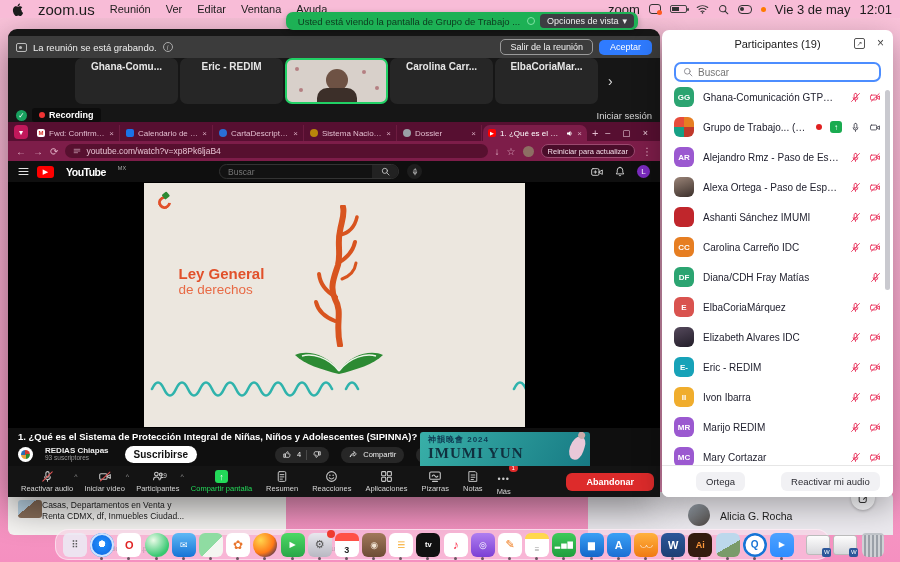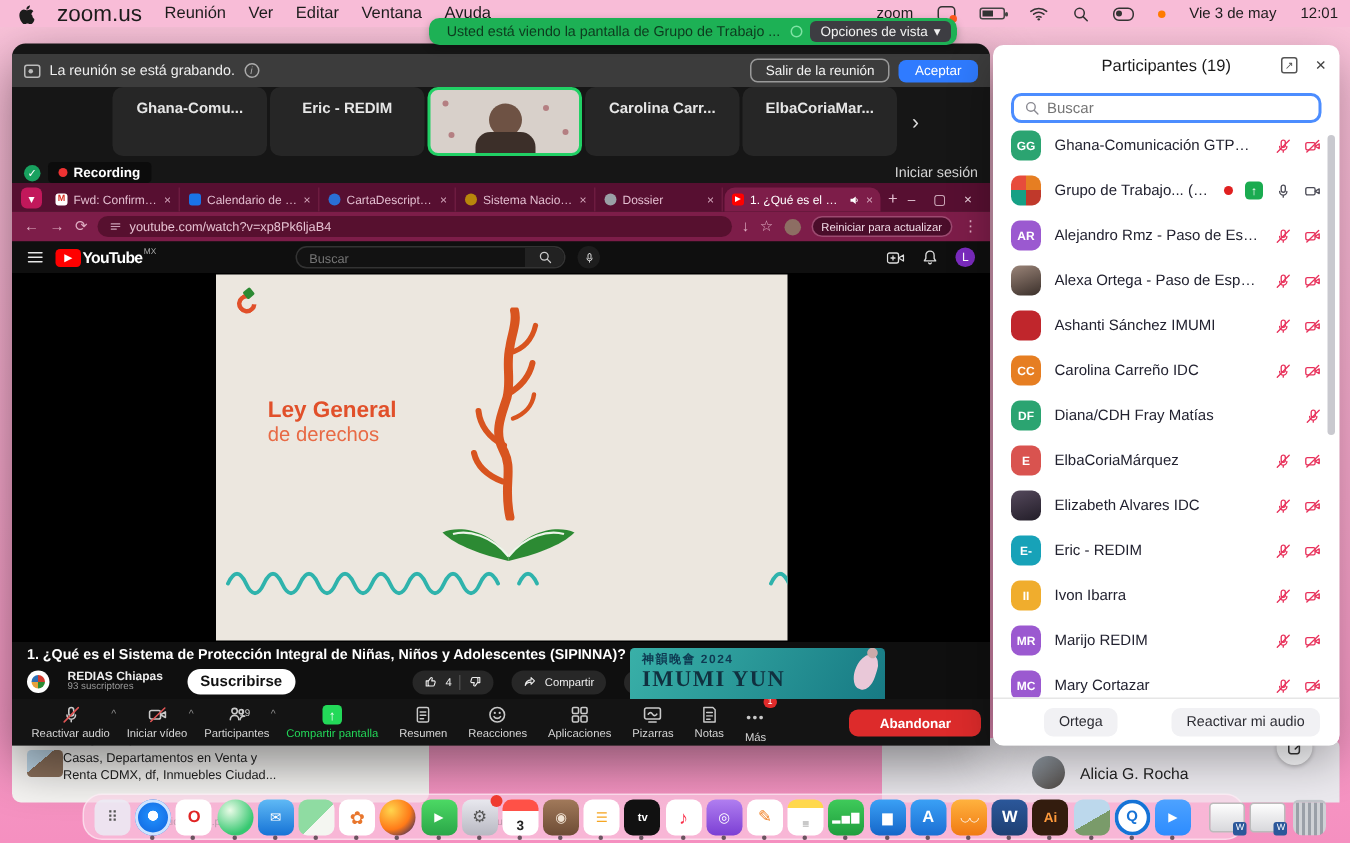--- a/index.html
+++ b/index.html
@@ -9,21 +9,21 @@
   svg{display:block}
   .lin{fill:none;stroke:currentColor;stroke-width:1.3;stroke-linecap:round;stroke-linejoin:round}
   .fl{fill:currentColor;stroke:none}
   .red{color:#e8315b}.dk{color:#4a4a55}.tb{color:#c9c9c9}
   .sl{stroke:#e8315b}.sl2{stroke:#e05555}
 
   
   .menubar{position:absolute;left:0;top:0;width:900px;height:18px;background:#f8bcd7;
     display:flex;align-items:center;gap:15px;padding:0 12px;font-size:11px;color:#1c1c1c;z-index:7}
   .menubar .appname{font-weight:normal;font-size:15px}
-  .mb-right{position:absolute;right:8px;top:0;height:18px;display:flex;align-items:center;gap:16px;font-size:10px}
+  .mb-right{position:absolute;right:8px;top:0;height:18px;display:flex;align-items:center;gap:9px;font-size:13px}
   .batt{width:17px;height:8px;border:1px solid #444;border-radius:2px;position:relative}
   .batt i{position:absolute;left:1px;top:1px;bottom:1px;width:7px;background:#333;display:block}
   .batt::after{content:"";position:absolute;right:-3px;top:2px;width:2px;height:3px;background:#444;border-radius:1px}
   .ccpill{width:14px;height:9px;border:1.2px solid #333;border-radius:4px;position:relative}
   .ccpill::before{content:"";position:absolute;left:1px;top:1px;width:4px;height:4px;border-radius:50%;background:#333}
   .odot{width:5px;height:5px;border-radius:50%;background:#ff7a00}
   .recico{width:12px;height:10px;border:1.2px solid #333;border-radius:3px;position:relative}
   .recico::after{content:"";position:absolute;right:-2px;bottom:-2px;width:5px;height:5px;border-radius:50%;background:#ff5a1f}
 
   
@@ -40,21 +40,21 @@
     padding:0 8px;color:#eee;font-size:9.5px;gap:6px}
   .toast .ri{width:11px;height:9px;border:1.2px solid #bbb;border-radius:2px;position:relative}
   .toast .ri::after{content:"";position:absolute;left:2px;top:2px;width:3px;height:3px;background:#bbb;border-radius:50%}
   .toast .info{width:10px;height:10px;border:1px solid #aaa;border-radius:50%;font-size:7px;display:flex;align-items:center;justify-content:center;color:#aaa;font-style:italic}
   .toast .sp{flex:1}
   .btn-leave{border:1px solid #9a9a9a;border-radius:5px;color:#f2f2f2;font-size:9px;padding:2px 9px;white-space:nowrap}
   .btn-accept{background:#2f7bff;border-radius:5px;color:#fff;font-size:9px;padding:2.5px 11px}
 
   .strip{position:absolute;left:67px;top:29px;height:46px;display:flex;gap:2px;align-items:stretch}
   .tile{width:103px;background:#262626;border-radius:7px;color:#e6e6e6;font-size:10px;font-weight:bold;
-    display:flex;justify-content:center;padding-top:9px;overflow:hidden;white-space:nowrap}
+    display:flex;justify-content:center;padding-top:3px;overflow:hidden;white-space:nowrap}
   .tile.video{border:2px solid #21d065;background:#d8d0ca;position:relative;padding-top:0}
   .tile.video .head{position:absolute;left:39px;top:9px;width:22px;height:22px;border-radius:50%;background:#6e5244}
   .tile.video .body{position:absolute;left:30px;top:28px;width:40px;height:18px;border-radius:10px 10px 0 0;background:#3c2f29}
   .tile.video .spot{position:absolute;width:4px;height:4px;border-radius:50%;background:#9c4a52;opacity:.6}
   .strip-chev{color:#ddd;font-size:14px;align-self:center;margin-left:8px}
 
   .statusrow{position:absolute;left:0;top:77px;width:652px;height:18px;display:flex;align-items:center;padding:0 8px;gap:5px}
   .shield{width:11px;height:11px;border-radius:50%;background:#18a15f;color:#fff;font-size:7.5px;display:flex;align-items:center;justify-content:center}
   .recpill{background:#0c0c0c;border-radius:3px;color:#fff;font-size:9px;font-weight:bold;display:flex;align-items:center;gap:4px;padding:2px 7px}
   .recpill i{width:6px;height:6px;border-radius:50%;background:#e33}
@@ -72,21 +72,21 @@
   .fav{width:8px;height:8px;border-radius:2px;flex:none}
   .tab-plus{color:#e3bed0;font-size:11px;margin:0 4px 2px 4px}
   .winctl{margin-left:auto;display:flex;gap:12px;color:#e8cdd9;font-size:9px;align-items:center;padding:0 8px 3px 0}
   .addrbar{height:20px;background:#7d1d49;display:flex;align-items:center;gap:7px;padding:0 8px;color:#dfaec3;font-size:10px}
   .urlpill{flex:1;max-width:430px;height:14px;background:#57102f;border-radius:8px;display:flex;align-items:center;gap:5px;padding:0 8px;color:#e6c2d2;font-size:8.5px}
   .addr-right{margin-left:auto;display:flex;align-items:center;gap:7px}
   .addr-av{width:11px;height:11px;border-radius:50%;background:#8d6e63}
   .restart{background:#4a0d2a;border:1px solid #9c4a70;border-radius:9px;color:#f2dce7;font-size:7.5px;padding:1.5px 6px;white-space:nowrap}
 
   .ythead{height:21px;background:#0f0f0f;display:flex;align-items:center;gap:8px;padding:0 10px;color:#e8e8e8}
-  .ytlogo{display:flex;align-items:flex-start;gap:1px}
+  .ytlogo{display:flex;align-items:flex-start;gap:12px}
   .ytplay{width:17px;height:12px;background:#f00;border-radius:3px;color:#fff;font-size:7px;display:flex;align-items:center;justify-content:center}
   .ytname{font-weight:bold;font-size:10.5px;letter-spacing:-.5px;color:#fff}
   .ytmx{font-size:5.5px;color:#aaa;margin-top:-1px}
   .ytsearch{margin-left:85px;width:180px;height:15px;border:1px solid #333;background:#121212;border-radius:8px;display:flex;align-items:center;overflow:hidden}
   .ytsearch input{flex:1;background:transparent;border:none;outline:none;color:#ccc;font-size:8.5px;padding:0 8px;font-family:inherit}
   .ytsearch .mag{width:26px;height:100%;background:#222;display:flex;align-items:center;justify-content:center;color:#ccc}
   .ytmic{width:15px;height:15px;border-radius:50%;background:#1d1d1d;display:flex;align-items:center;justify-content:center;color:#ddd}
   .ythead .right{margin-left:auto;display:flex;align-items:center;gap:12px}
   .ytav{width:13px;height:13px;border-radius:50%;background:#7b2bbf;color:#fff;font-size:8px;display:flex;align-items:center;justify-content:center}
 

